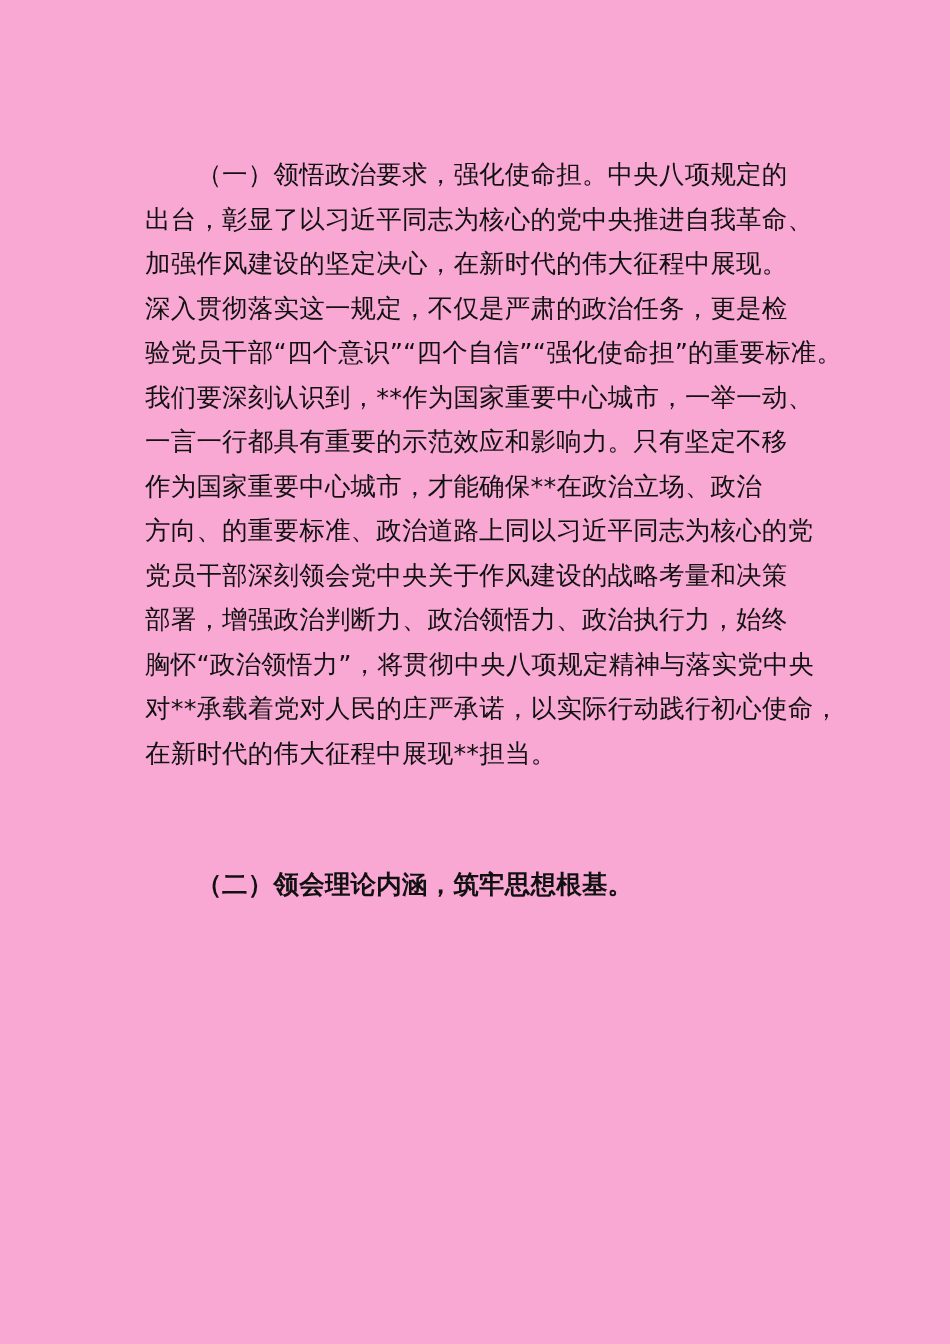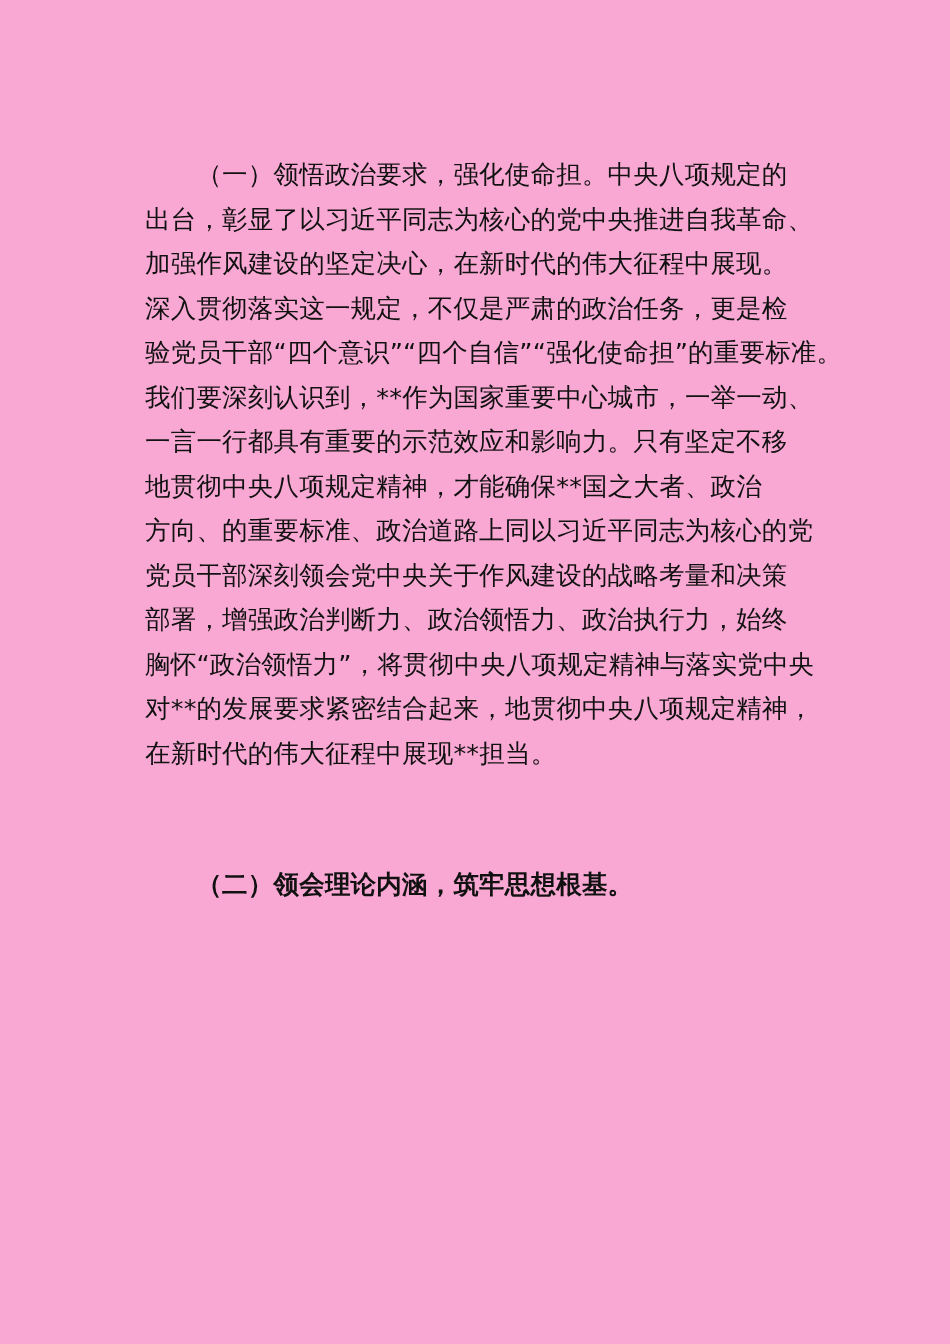--- a/index.html
+++ b/index.html
@@ -45,26 +45,26 @@
 <div class="page">
 
   <div class="para" id="para-1">
     <span class="line">　　（一）领悟政治要求，强化使命担。中央八项规定的</span>
     <span class="line">出台，彰显了以习近平同志为核心的党中央推进自我革命、</span>
     <span class="line">加强作风建设的坚定决心，在新时代的伟大征程中展现。</span>
     <span class="line">深入贯彻落实这一规定，不仅是严肃的政治任务，更是检</span>
     <span class="line">验党员干部“四个意识”“四个自信”“强化使命担”的重要标准。</span>
     <span class="line">我们要深刻认识到，**作为国家重要中心城市，一举一动、</span>
     <span class="line">一言一行都具有重要的示范效应和影响力。只有坚定不移</span>
-    <span class="line">地贯彻中央八项规定精神，才能确保**国之大者、政治</span>
+    <span class="line">作为国家重要中心城市，才能确保**在政治立场、政治</span>
     <span class="line">方向、的重要标准、政治道路上同以习近平同志为核心的党</span>
     <span class="line">党员干部深刻领会党中央关于作风建设的战略考量和决策</span>
     <span class="line">部署，增强政治判断力、政治领悟力、政治执行力，始终</span>
     <span class="line">胸怀“政治领悟力”，将贯彻中央八项规定精神与落实党中央</span>
-    <span class="line">对**的发展要求紧密结合起来，地贯彻中央八项规定精神，</span>
+    <span class="line">对**承载着党对人民的庄严承诺，以实际行动践行初心使命，</span>
     <span class="line">在新时代的伟大征程中展现**担当。</span>
   </div>
 
   <div class="para" id="para-2">
     <span class="line">　　（二）领会理论内涵，筑牢思想根基。</span>
   </div>
 
 </div>
 
 </body></html>

